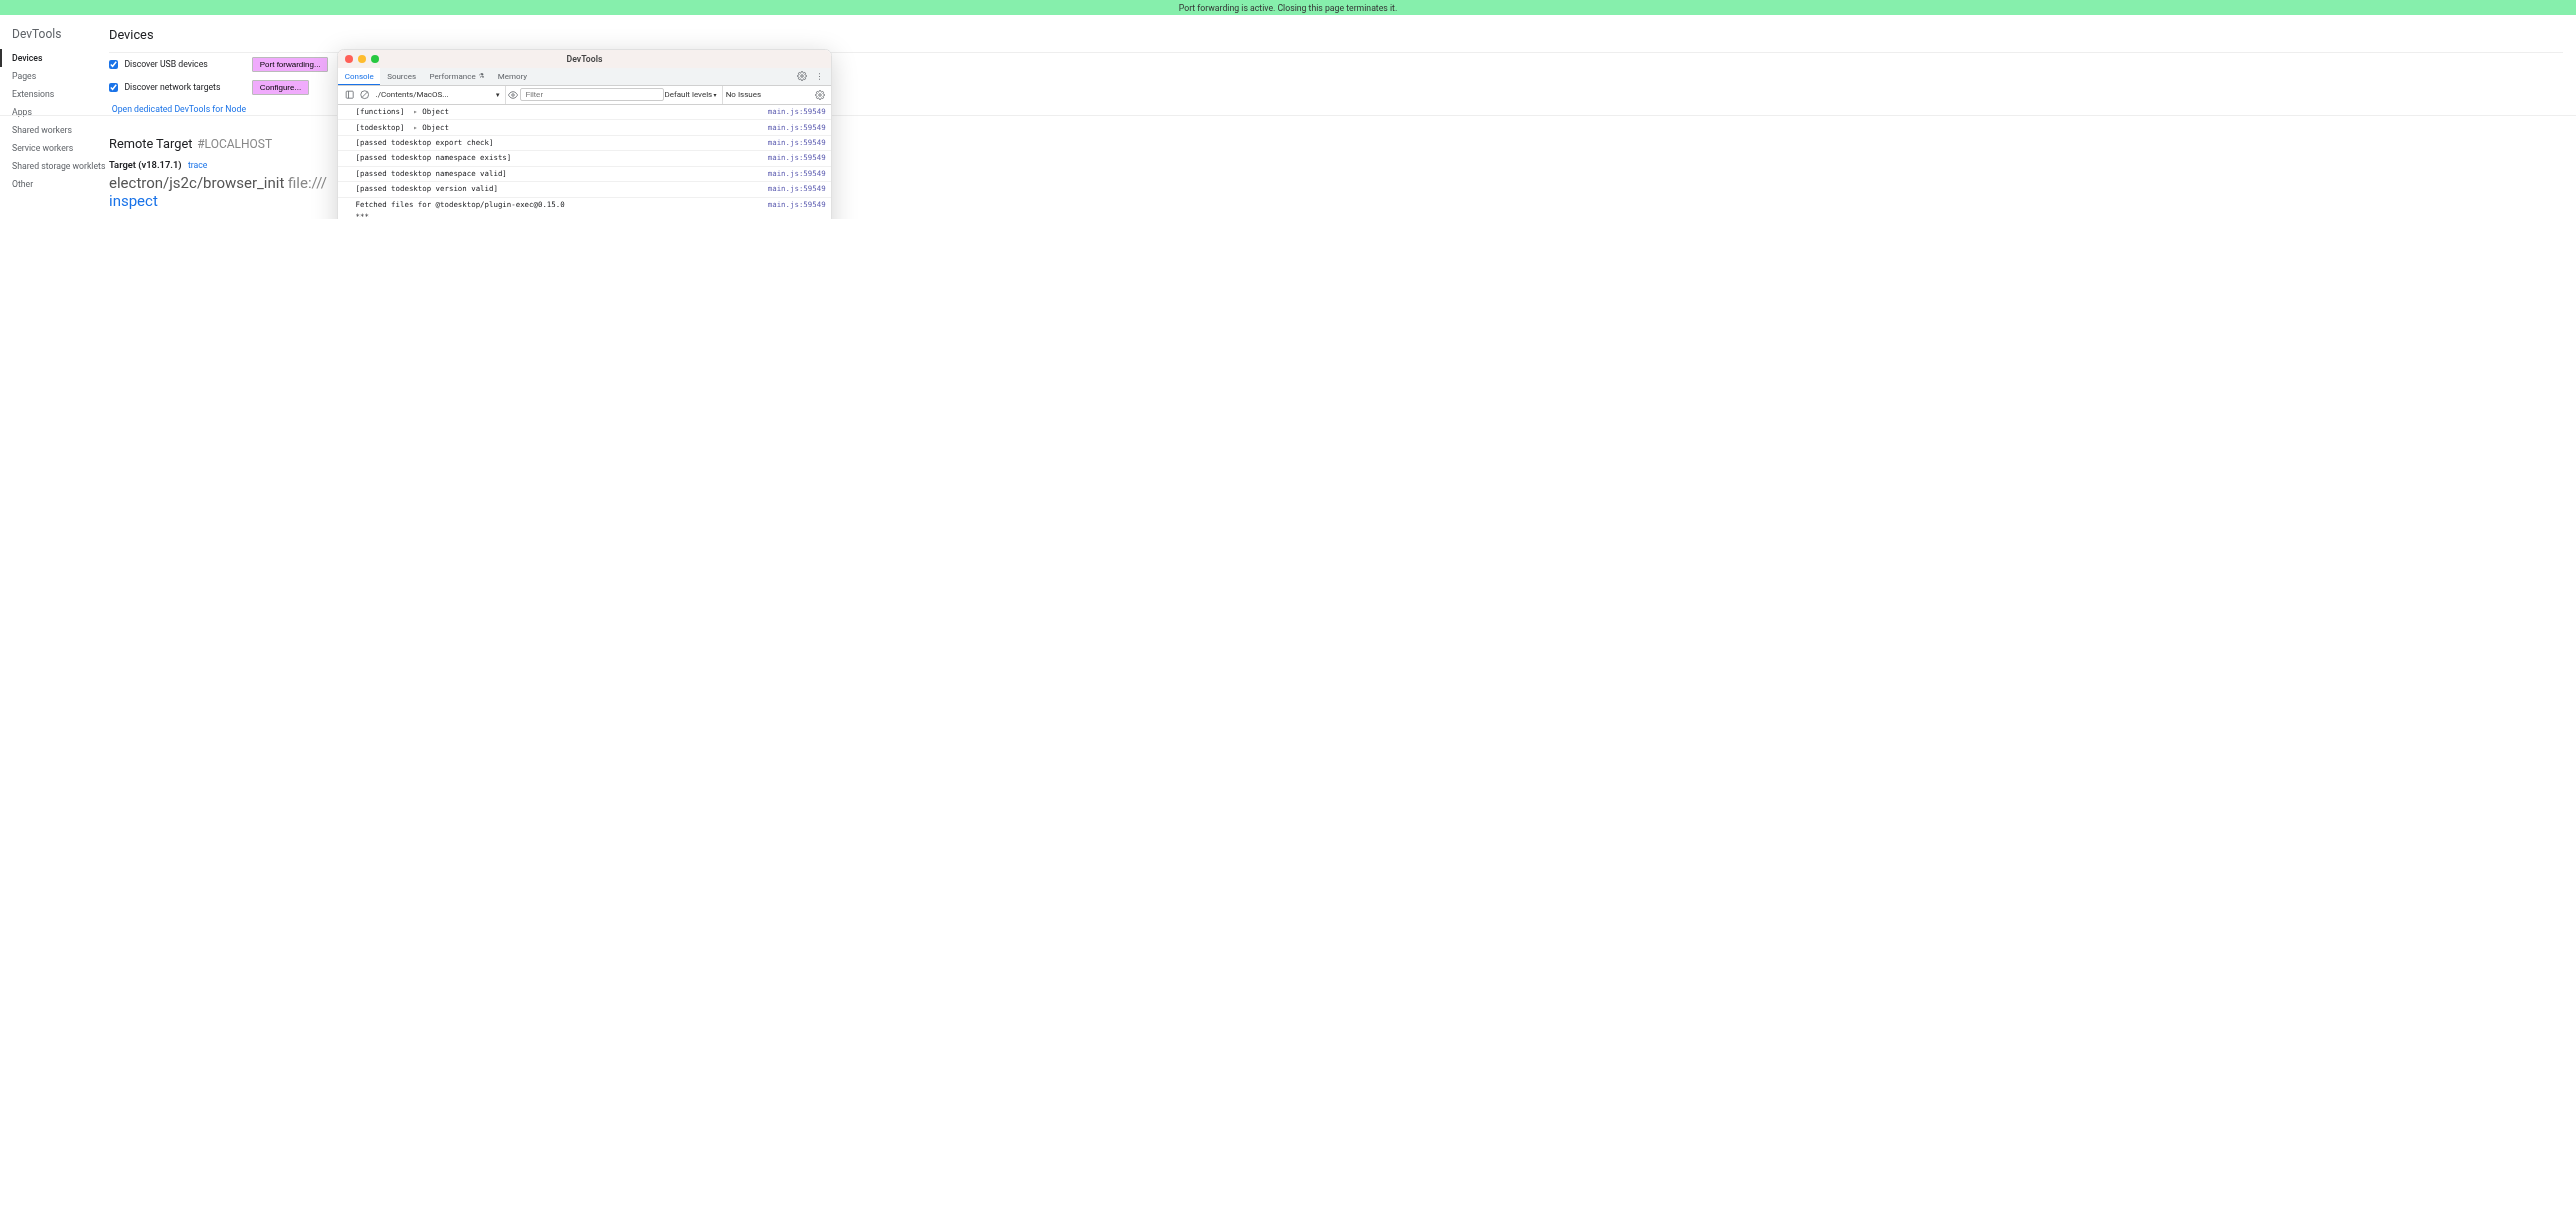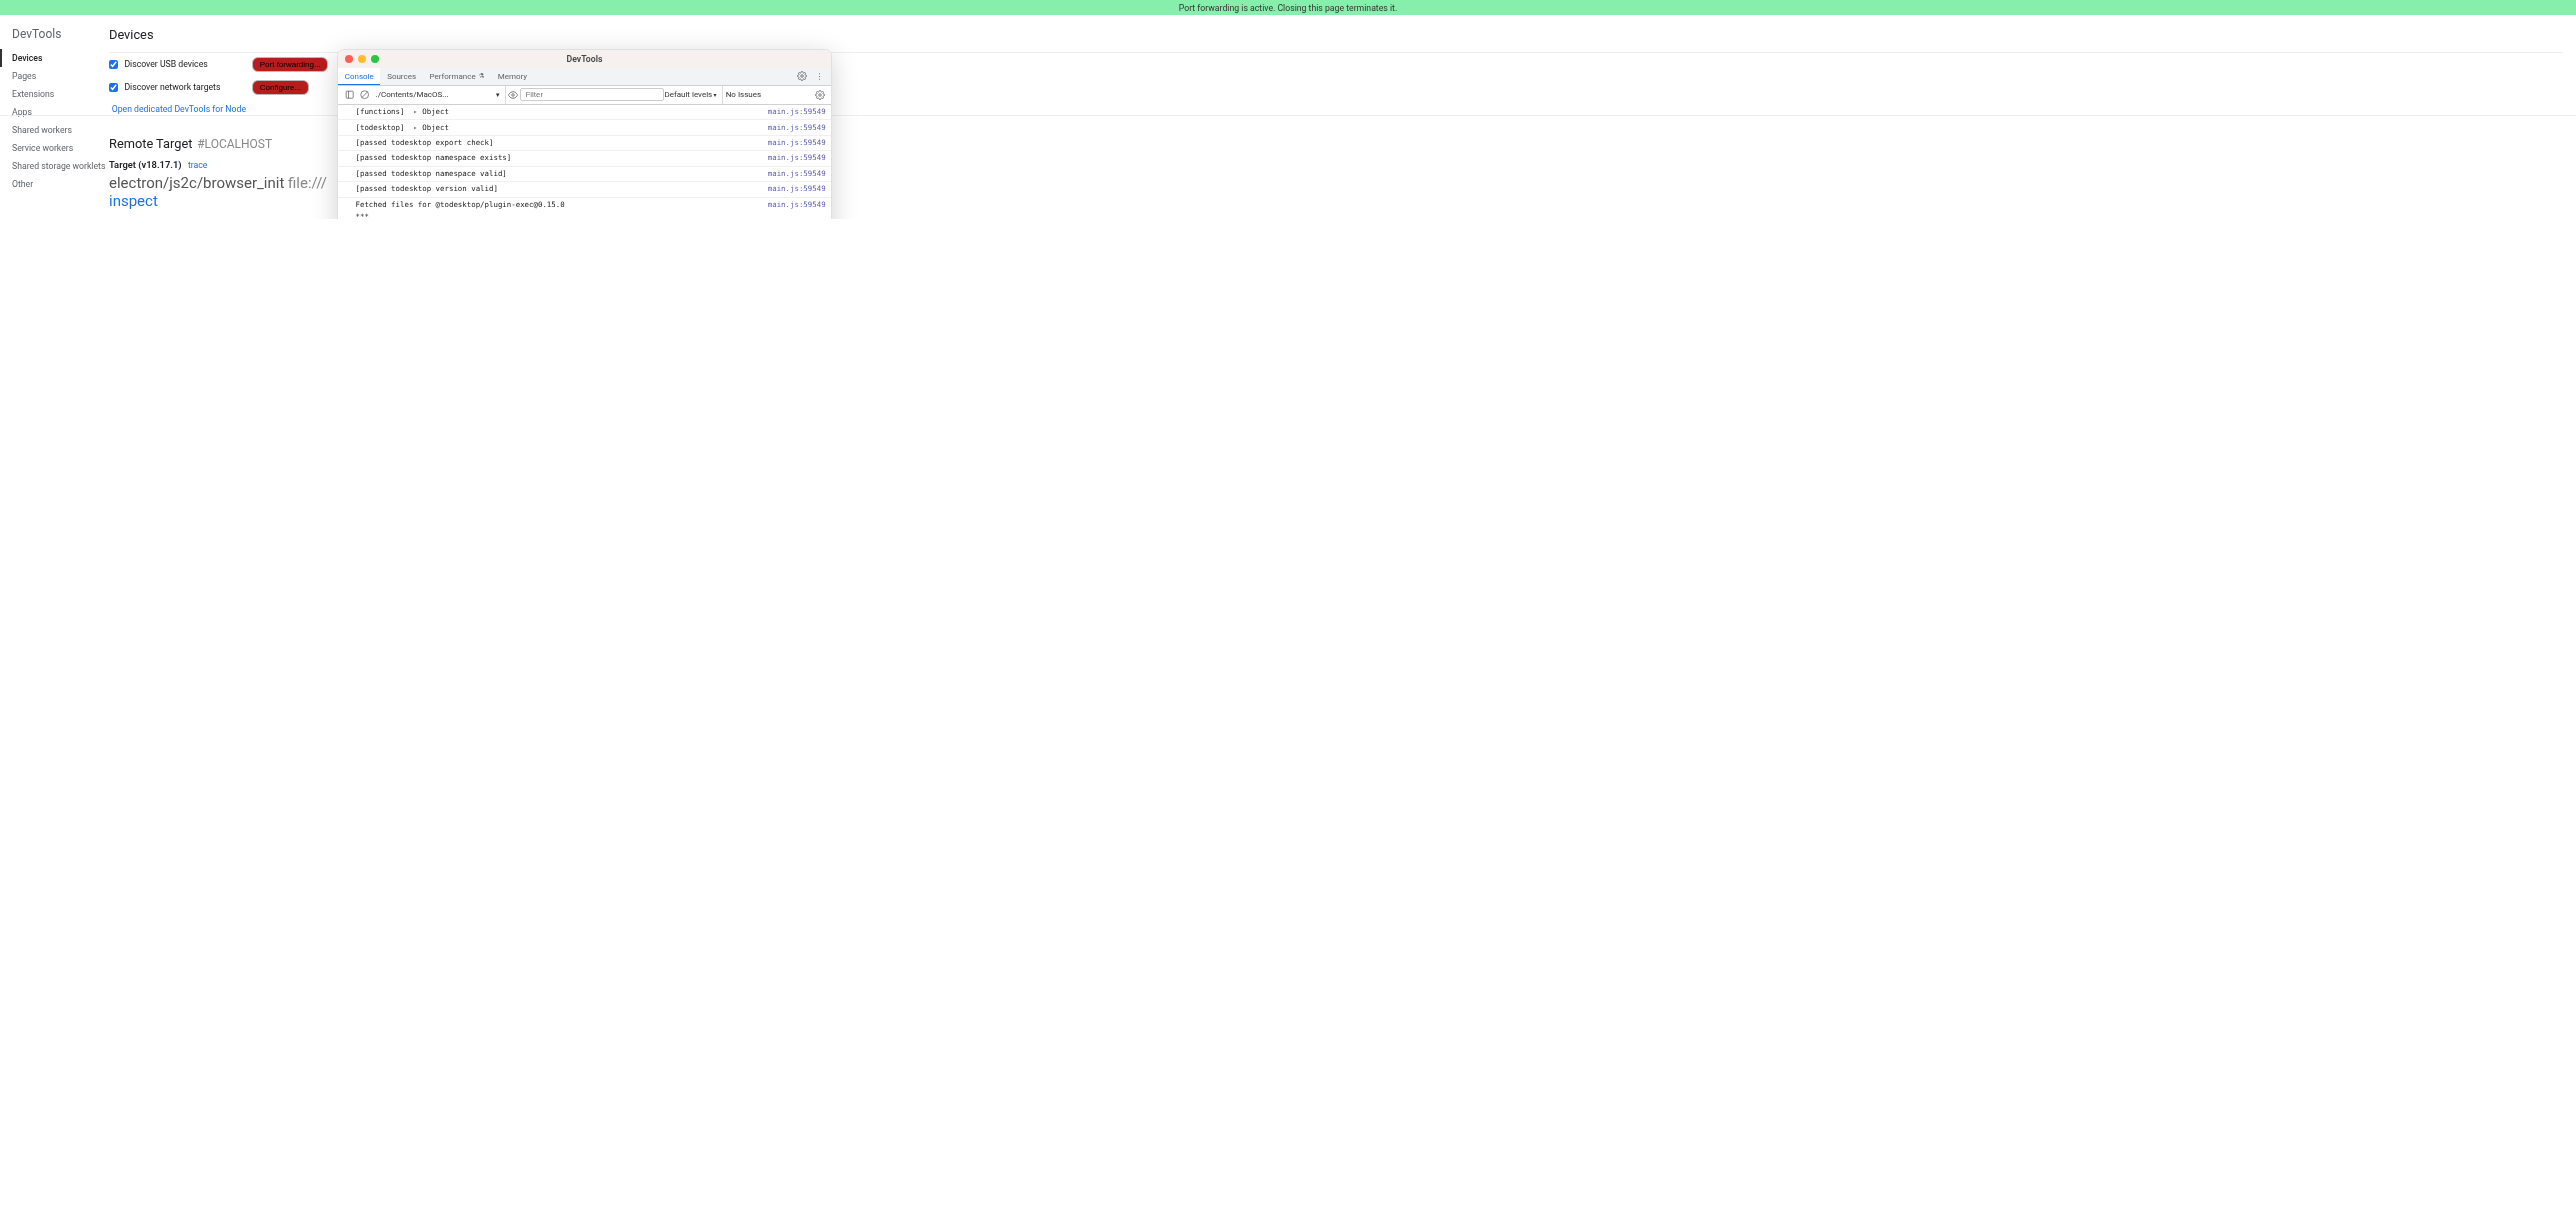--- a/index.html
+++ b/index.html
@@ -11,21 +11,21 @@
   .nav-item { padding: 4px 0 4px 0; font-size: 8.7px; color: #5f6368; cursor: pointer; }
   .nav-item.active { color: #202124; font-weight: 500; border-left: 2px solid #333; margin-left: -12px; padding-left: 10px; }
   .main { flex: 1; padding: 12px 0 0 0; position: relative; }
   .main h2 { font-size: 12.8px; font-weight: 400; margin-bottom: 9.4px; }
   .section { padding: 0 0 9.4px 0; }
   .hr { border: none; border-top: 0.7px solid #eee; margin-right: 13.4px; }
   .hr-full { position:absolute; left:-109px; right:0; border:none; border-top:0.7px solid #eee; top:100px;}
   .opt-row { display: flex; align-items: center; gap: 6.7px; padding: 4px 0; }
   .opt-row input[type=checkbox] { width: 8.7px; height: 8.7px; accent-color: #1a73e8; }
   .opt-row label { flex: 0 0 121px; font-size: 8.7px; }
-  .opt-row button { font-size: 8px; padding: 2px 6.7px; border: 0.7px solid #bbb; border-radius: 6px; background: #b91c1c; cursor: pointer; }
+  .opt-row button { font-size: 8px; padding: 2px 6.7px; border: 0.7px solid #bbb; border-radius: 1px; background: #f0abfc; cursor: pointer; }
   .link { color: #1a73e8; cursor: pointer; font-size: 8.7px; }
   .remote-h { font-size: 12.8px; font-weight: 400; display: inline; }
   .remote-sub { font-size: 12px; color: #888; margin-left: 2.7px; }
   .target-row { margin-top: 8px; font-size: 9.4px; }
   .target-row b { font-weight: 600; }
   .trace { color: #1a73e8; font-size: 8.7px; margin-left: 4px; cursor:pointer;text-align:right; }
   .target-path { color: #555; font-size: 15px; margin-top: 4px; }
   .target-path .gray { color: #888; }
   .inspect { color: #1a73e8; cursor: pointer; }
 

